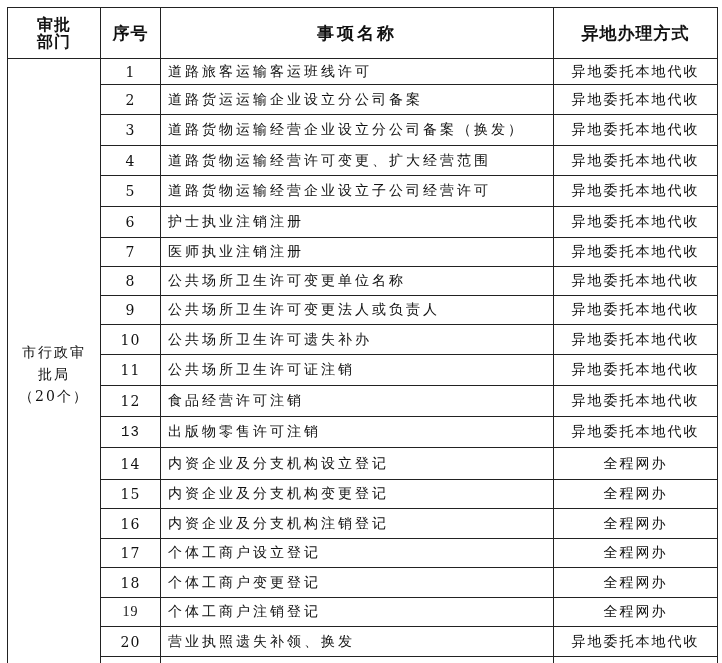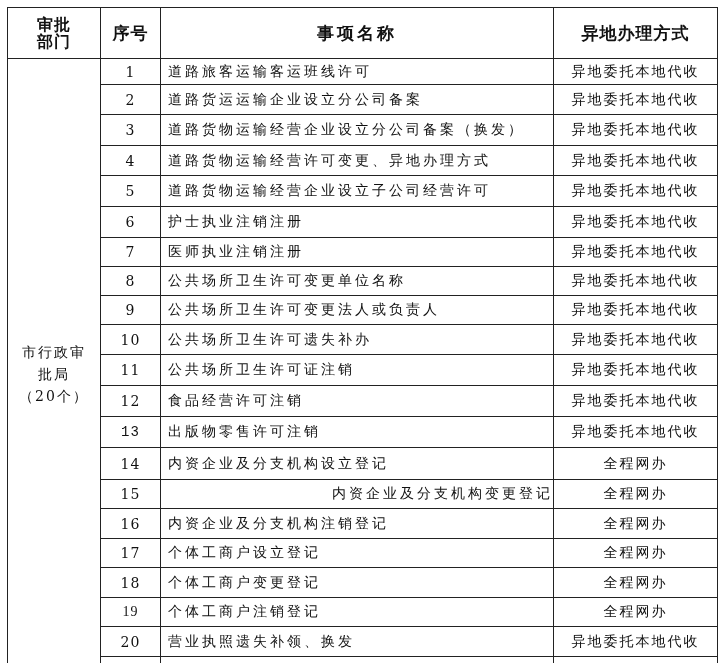--- a/index.html
+++ b/index.html
@@ -49,21 +49,21 @@
         <td class="name" style="height: 29px; margin-top: 30px;">道路货运运输企业设立分公司备案</td>
         <td class="mode" style="height: 29px;">异地委托本地代收</td>
       </tr>
       <tr>
         <td class="num" style="height: 30px;">3</td>
         <td class="name" style="height: 30px; border-radius: 6px;">道路货物运输经营企业设立分公司备案（换发）</td>
         <td class="mode" style="height: 30px;">异地委托本地代收</td>
       </tr>
       <tr>
         <td class="num" style="height: 29px;">4</td>
-        <td class="name" style="height: 29px;">道路货物运输经营许可变更、异地办理方式</td>
+        <td class="name" style="height: 29px;">道路货物运输经营许可变更、扩大经营范围</td>
         <td class="mode" style="height: 29px;">异地委托本地代收</td>
       </tr>
       <tr>
         <td class="num" style="height: 30px;">5</td>
         <td class="name" style="height: 30px;">道路货物运输经营企业设立子公司经营许可</td>
         <td class="mode" style="height: 30px;">异地委托本地代收</td>
       </tr>
       <tr>
         <td class="num" style="height: 30px;">6</td>
         <td class="name" style="height: 30px;">护士执业注销注册</td>
@@ -104,21 +104,21 @@
         <td class="name" style="height: 30px;">出版物零售许可注销</td>
         <td class="mode" style="height: 30px;">异地委托本地代收</td>
       </tr>
       <tr>
         <td class="num" style="height: 31px;">14</td>
         <td class="name" style="height: 31px;">内资企业及分支机构设立登记</td>
         <td class="mode" style="height: 31px;">全程网办</td>
       </tr>
       <tr>
         <td class="num" style="height: 28px;">15</td>
-        <td class="name" style="height: 28px; text-align: right;">内资企业及分支机构变更登记</td>
+        <td class="name" style="height: 28px;">内资企业及分支机构变更登记</td>
         <td class="mode" style="height: 28px;">全程网办</td>
       </tr>
       <tr>
         <td class="num" style="height: 29px;">16</td>
         <td class="name" style="height: 29px; margin-left: 8px;">内资企业及分支机构注销登记</td>
         <td class="mode" style="height: 29px;">全程网办</td>
       </tr>
       <tr>
         <td class="num" style="height: 28px;">17</td>
         <td class="name" style="height: 28px;">个体工商户设立登记</td>

